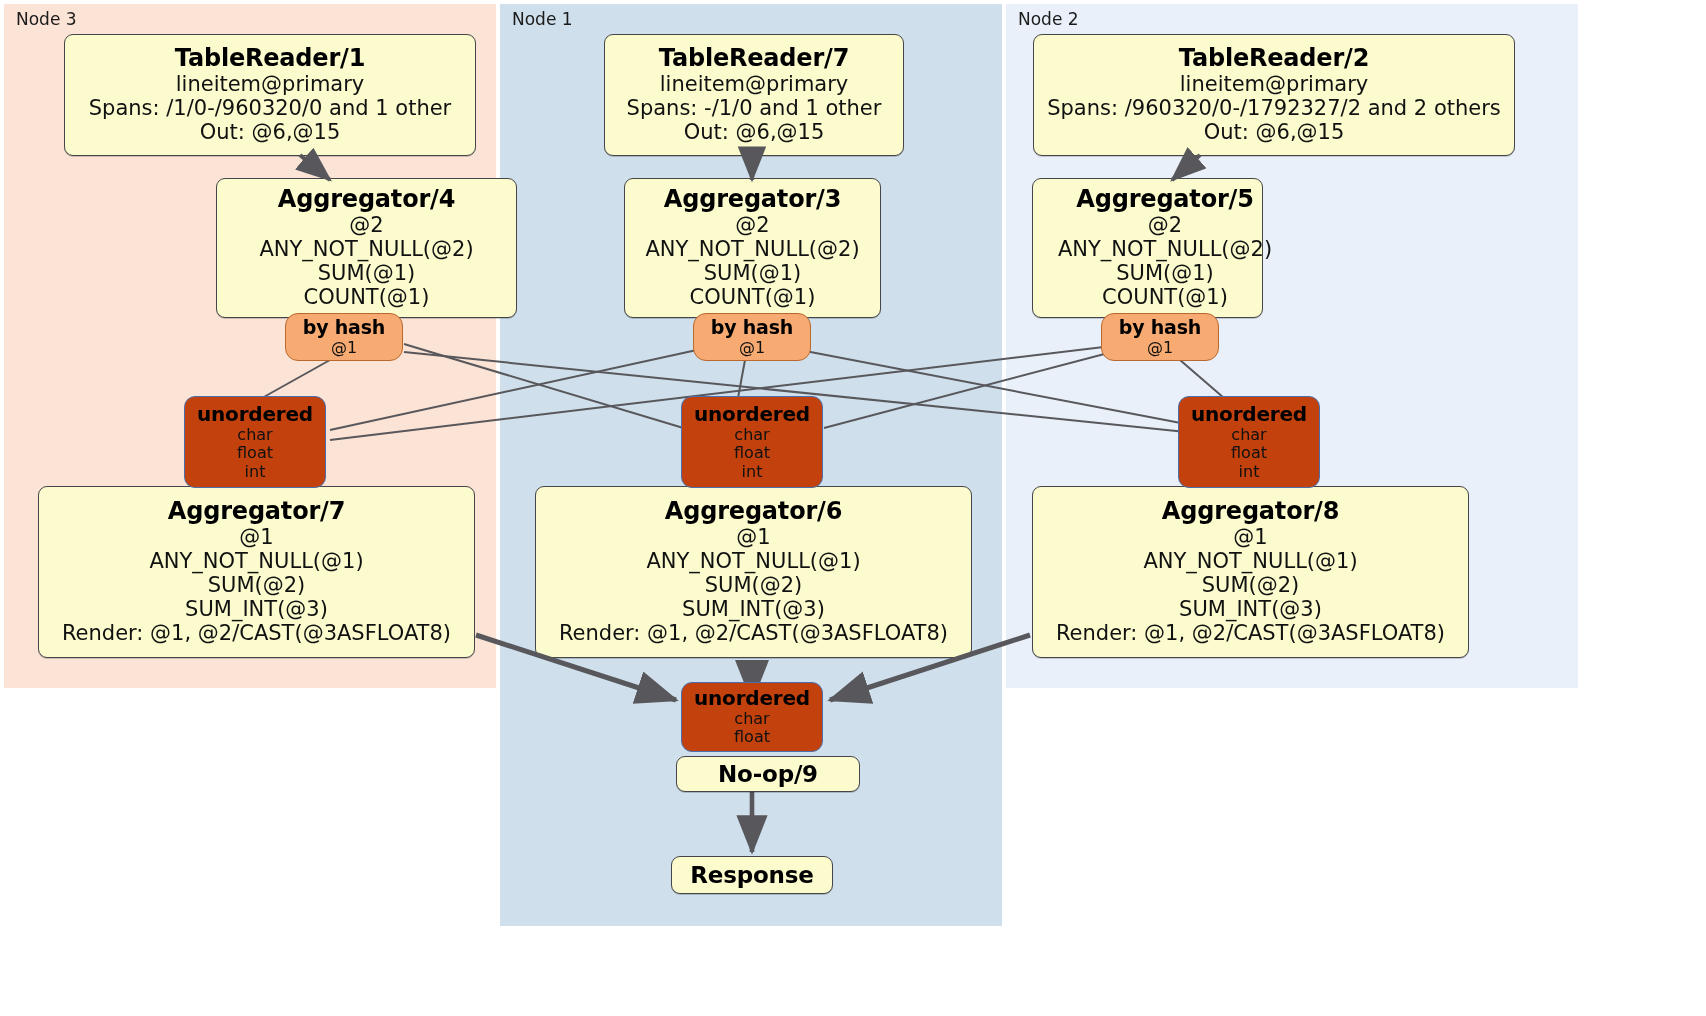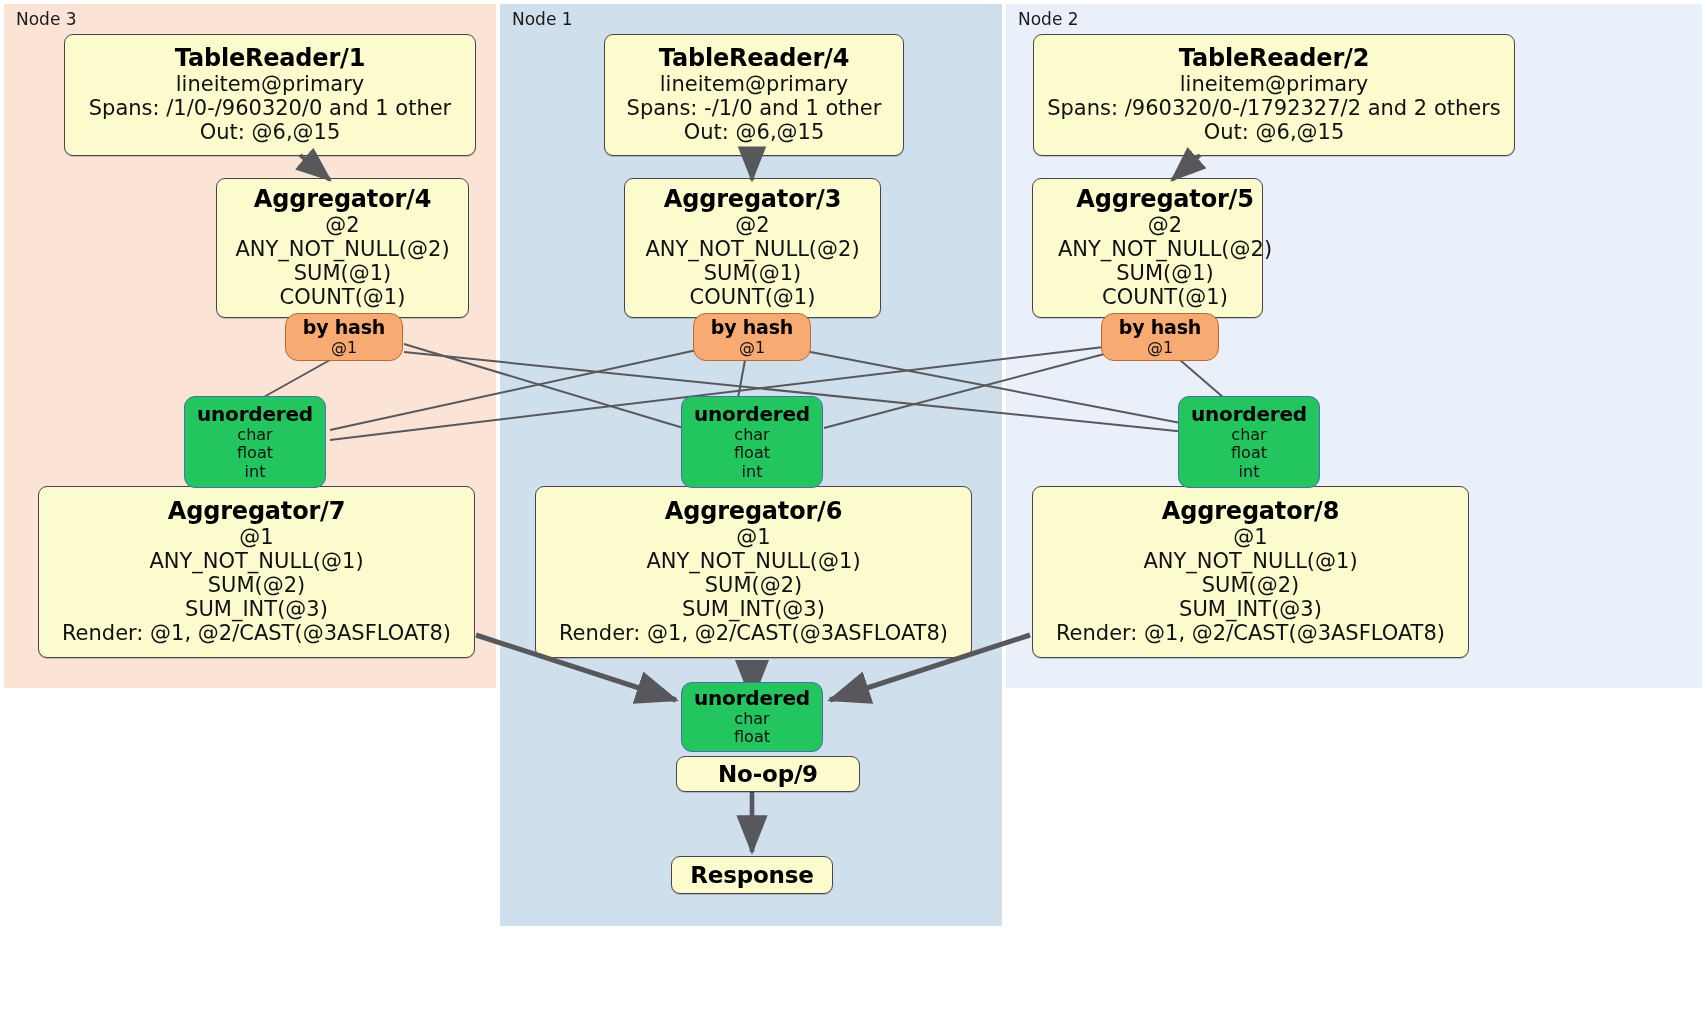--- a/index.html
+++ b/index.html
@@ -70,21 +70,21 @@
     background: #f7ab72;
     border-color: #b8692f;
     border-radius: 13px;
     z-index: 30;
   }
   .router .title { font-size: 19px; }
   .router .line  { font-size: 16px; }
 
   
   .sync {
-    background: #22c55e;
+    background: #c2410c;
     border-color: #4a6fae;
     border-radius: 11px;
     z-index: 20;
   }
   .sync .title { font-size: 20px; }
   .sync .line  { font-size: 16px; }
 
   
   .small .title { font-size: 23px; }
 
@@ -104,21 +104,21 @@
 <div id="stage">
 
   <div class="node-region" style="left:4px; top:4px; width:492px; height:684px; background:#fbe3d6;">
     <div class="region-label">Node 3</div>
   </div>
 
   <div class="node-region" style="left:500px; top:4px; width:502px; height:922px; background:#cfdfeb;">
     <div class="region-label">Node 1</div>
   </div>
 
-  <div class="node-region" style="left:1006px; top:4px; width:696px; height:684px; background:#eaf0fa;">
+  <div class="node-region" style="left:1006px; top:4px; width:572px; height:684px; background:#eaf0fa;">
     <div class="region-label">Node 2</div>
   </div>
 
   <svg id="edges" viewBox="0 0 1706 1016" xmlns="http://www.w3.org/2000/svg">
     <defs>
       <marker id="ah" markerWidth="9" markerHeight="9" refX="7.4" refY="3.2" orient="auto" markerUnits="strokeWidth">
         <path d="M0,0 L8,3.2 L0,6.4 z" fill="#58585c"></path>
       </marker>
       <marker id="ahs" markerWidth="10" markerHeight="10" refX="8" refY="3.4" orient="auto" markerUnits="strokeWidth">
         <path d="M0,0 L8.6,3.4 L0,6.8 z" fill="#58585c"></path>
@@ -149,34 +149,34 @@
   </svg>
 
   <div class="box proc" style="left:64px; top:34px; width:412px; height:122px;">
     <div class="title">TableReader/1</div>
     <div class="line">lineitem@primary</div>
     <div class="line">Spans: /1/0-/960320/0 and 1 other</div>
     <div class="line">Out: @6,@15</div>
   </div>
 
   <div class="box proc" style="left:604px; top:34px; width:300px; height:122px;">
-    <div class="title">TableReader/4</div>
+    <div class="title">TableReader/7</div>
     <div class="line">lineitem@primary</div>
     <div class="line">Spans: -/1/0 and 1 other</div>
     <div class="line">Out: @6,@15</div>
   </div>
 
   <div class="box proc" style="left:1033px; top:34px; width:482px; height:122px;">
     <div class="title">TableReader/2</div>
     <div class="line">lineitem@primary</div>
     <div class="line">Spans: /960320/0-/1792327/2 and 2 others</div>
     <div class="line">Out: @6,@15</div>
   </div>
 
-  <div class="box proc" style="left:216px; top:178px; width:253px; height:140px;">
+  <div class="box proc" style="left:216px; top:178px; width:301px; height:140px;">
     <div class="title">Aggregator/4</div>
     <div class="line">@2</div>
     <div class="line">ANY_NOT_NULL(@2)</div>
     <div class="line">SUM(@1)</div>
     <div class="line">COUNT(@1)</div>
   </div>
 
   <div class="box proc" style="left:624px; top:178px; width:257px; height:140px;">
     <div class="title">Aggregator/3</div>
     <div class="line">@2</div>

